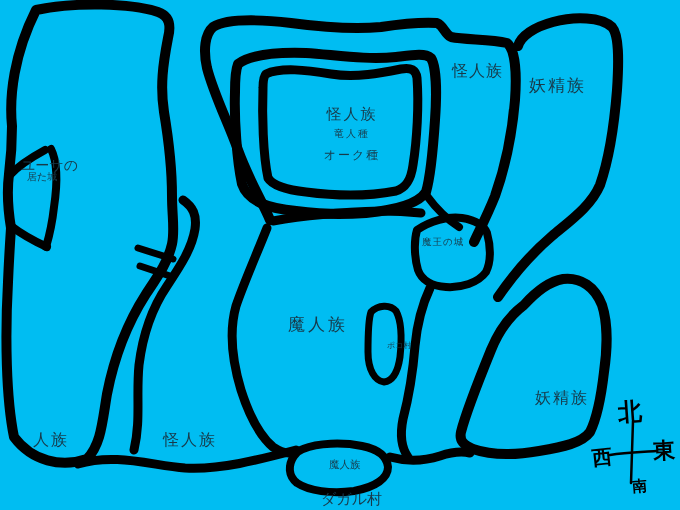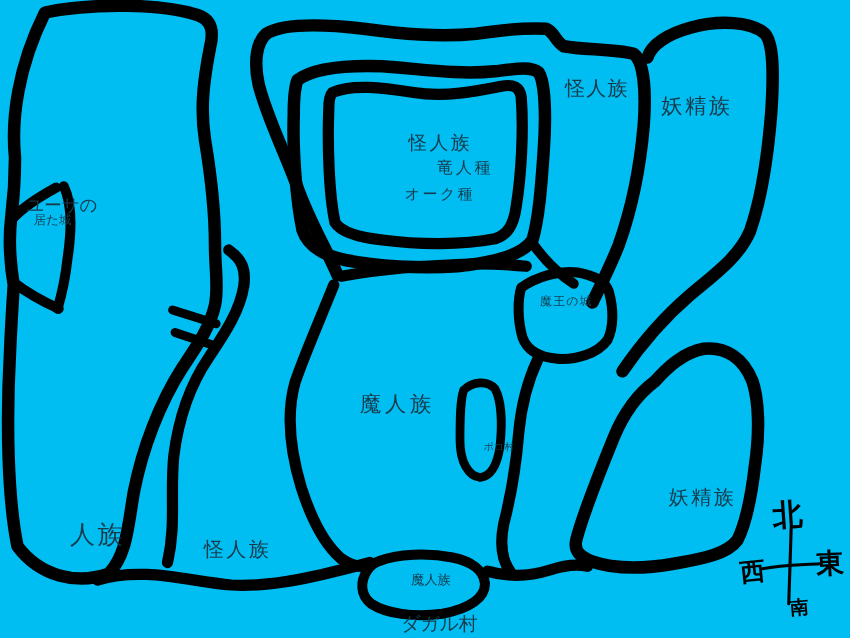--- a/index.html
+++ b/index.html
@@ -62,37 +62,37 @@
 
     <path class="map-stroke" stroke-width="9" d="M 78,464 C 115,453 150,465 185,468 C 220,470 258,460 296,450"></path>
     <path class="map-stroke" stroke-width="8" d="M 303,449 C 318,443 342,442 362,446 C 377,449 387,456 388,467 C 388,478 376,487 354,491 C 331,494 309,491 297,483 C 288,476 288,465 294,456 C 297,452 300,450 303,449 Z"></path>
     <path class="map-stroke" stroke-width="9" d="M 390,457 C 408,462 424,461 440,456 C 452,452 461,451 470,453"></path>
 
     <path class="map-stroke" stroke-width="2.5" d="M 633,421 L 631,483"></path>
     <path class="map-stroke" stroke-width="2.5" d="M 610,455 C 625,452 641,452 656,451"></path>
   </svg>
 
   <div class="lbl center" style="left:352px;top:106px;font-size:15px;letter-spacing:2px;">怪人族</div>
-  <div class="lbl center" style="left:372px;top:128px;font-size:13px;letter-spacing:2px;">竜人種</div>
+  <div class="lbl center" style="left:352px;top:128px;font-size:10px;letter-spacing:2px;">竜人種</div>
   <div class="lbl center" style="left:352px;top:149px;font-size:12px;letter-spacing:2px;">オーク種</div>
 
   <div class="lbl" style="left:452px;top:62px;font-size:16px;letter-spacing:1px;">怪人族</div>
   <div class="lbl" style="left:529px;top:76px;font-size:17px;letter-spacing:2px;">妖精族</div>
 
   <div class="lbl" style="left:21px;top:157px;font-size:14px;">ユーサの</div>
   <div class="lbl" style="left:27px;top:171px;font-size:10px;">居た城</div>
 
-  <div class="lbl" style="left:422px;top:237px;font-size:9.5px;letter-spacing:1px;margin-left:10px;">魔王の城</div>
+  <div class="lbl" style="left:422px;top:237px;font-size:9.5px;letter-spacing:1px;">魔王の城</div>
 
   <div class="lbl" style="left:288px;top:315px;font-size:17px;letter-spacing:3px;">魔人族</div>
-  <div class="lbl" style="left:387px;top:353px;font-size:8px;">ポコ村</div>
+  <div class="lbl" style="left:387px;top:341px;font-size:8px;">ポコ村</div>
 
   <div class="lbl" style="left:535px;top:389px;font-size:16px;letter-spacing:2px;">妖精族</div>
 
-  <div class="lbl" style="left:33px;top:416px;font-size:20px;letter-spacing:2px;margin-left:23px;">人族</div>
+  <div class="lbl" style="left:33px;top:431px;font-size:16px;letter-spacing:2px;">人族</div>
   <div class="lbl" style="left:163px;top:431px;font-size:16px;letter-spacing:2px;">怪人族</div>
 
   <div class="lbl" style="left:329px;top:458px;font-size:10.5px;">魔人族</div>
   <div class="lbl" style="left:321px;top:491px;font-size:15px;">ダガル村</div>
 
   <div class="compass-ch" style="left:618px;top:396px;font-size:24px;transform:rotate(-4deg);">北</div>
   <div class="compass-ch" style="left:592px;top:444px;font-size:20px;transform:rotate(-6deg);">西</div>
   <div class="compass-ch" style="left:653px;top:436px;font-size:22px;transform:rotate(-3deg);">東</div>
   <div class="compass-ch" style="left:632px;top:477px;font-size:15px;transform:rotate(-5deg);">南</div>
 </div>

